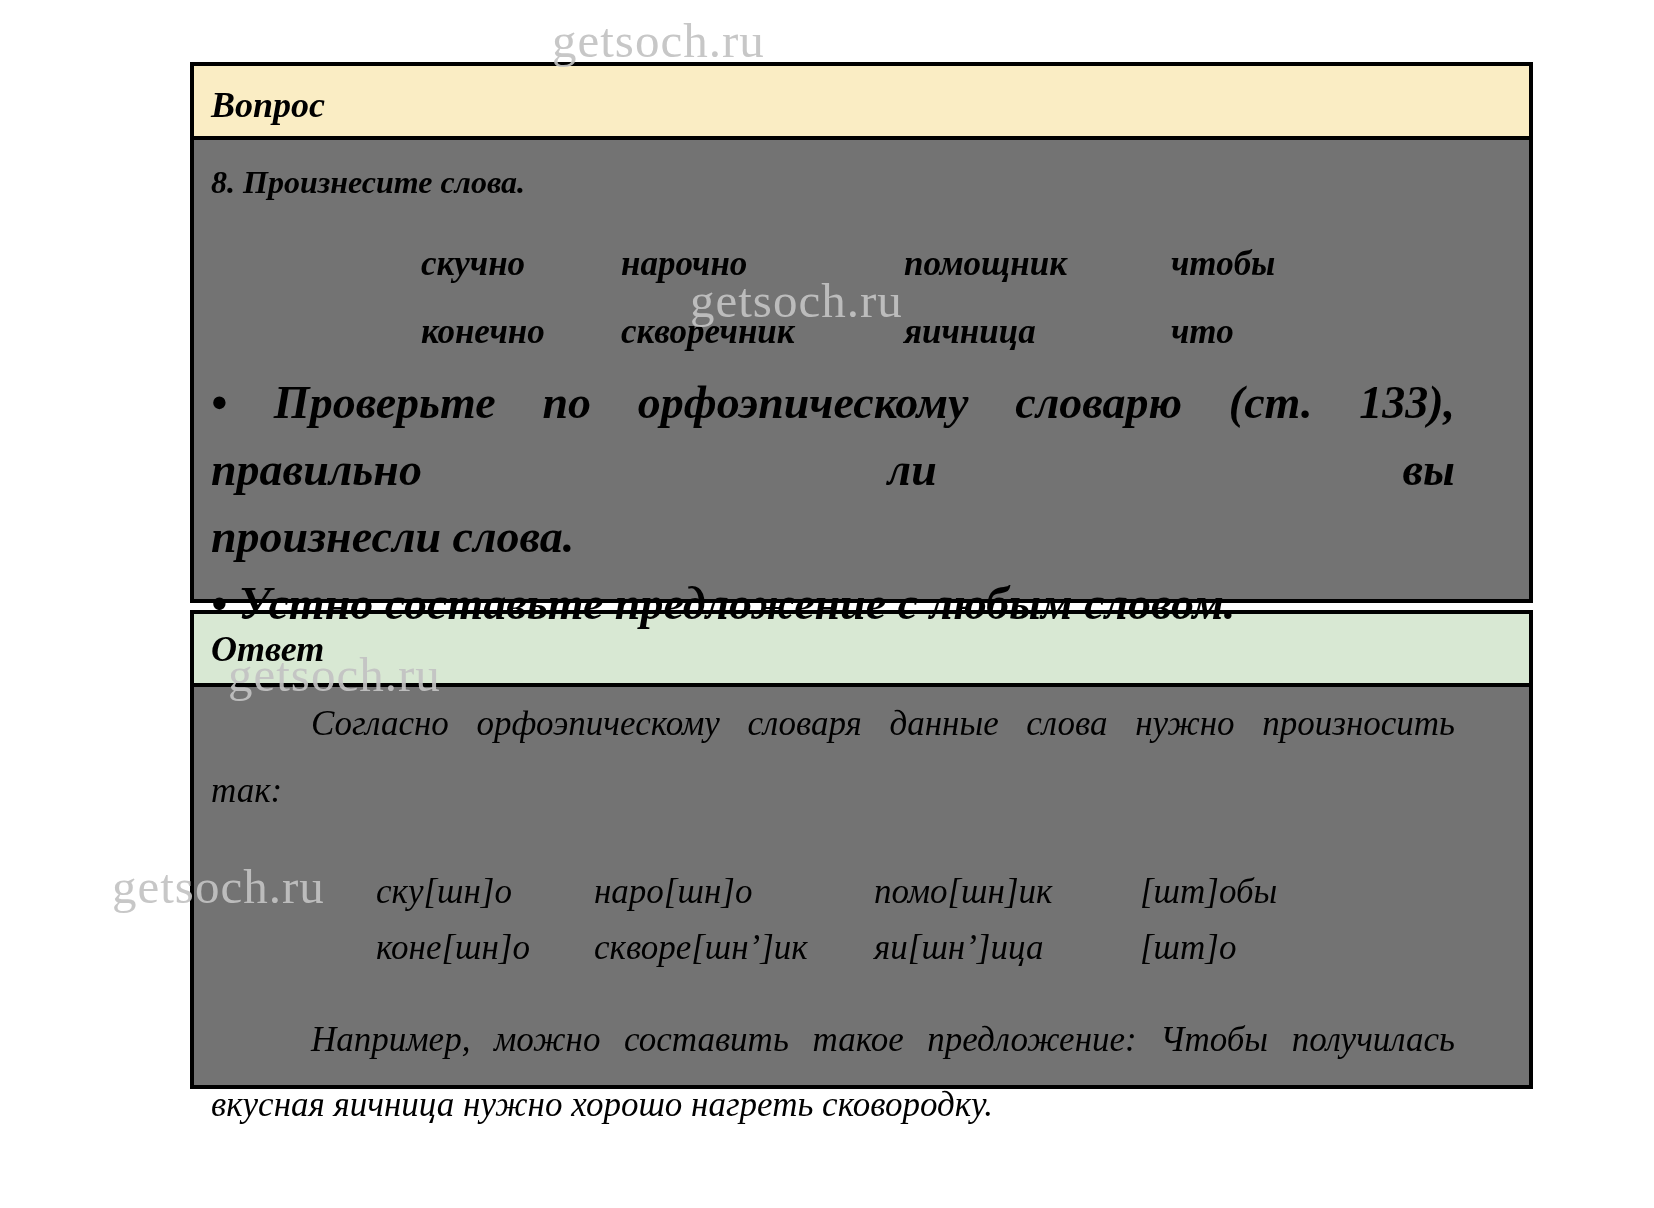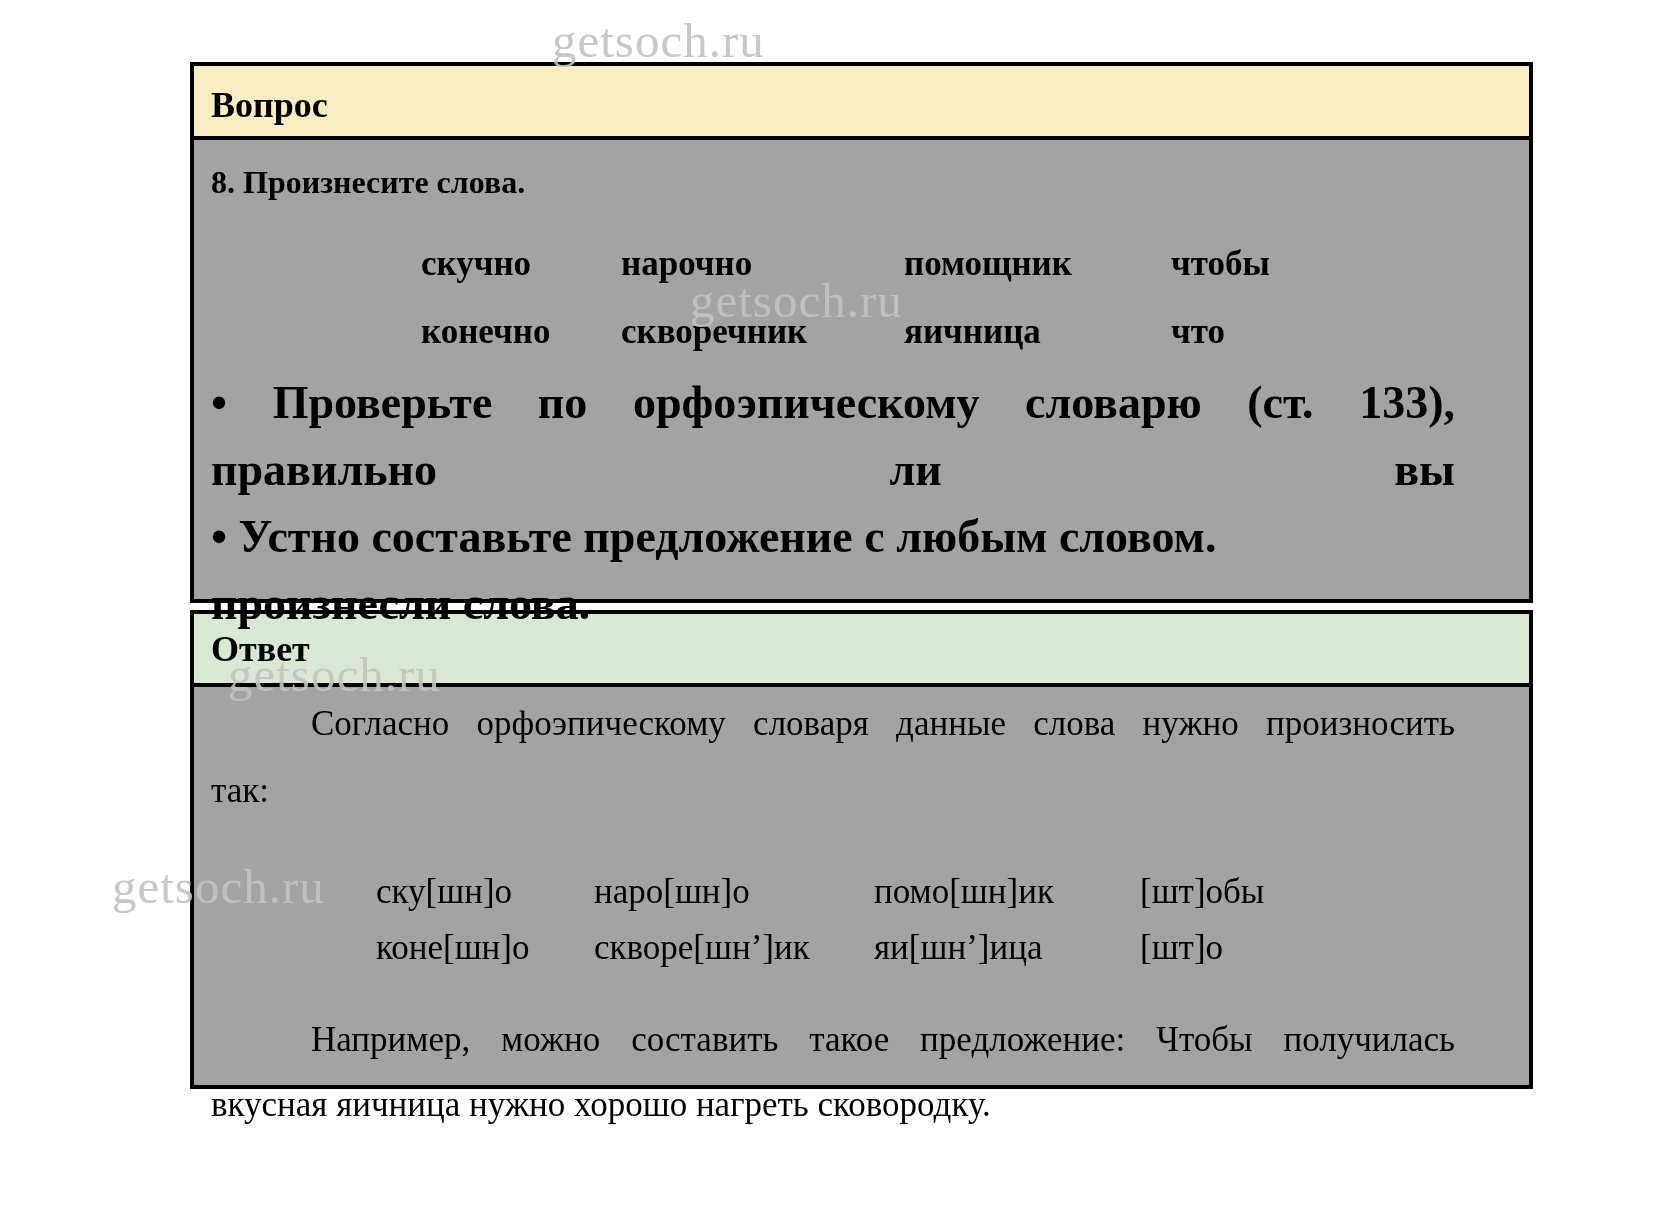--- a/index.html
+++ b/index.html
@@ -22,21 +22,21 @@
     font-size:49px;line-height:66px;color:var(--wm);
     letter-spacing:1px;white-space:nowrap;pointer-events:none;
     opacity:.92;
   }
   .wm1{left:552px;top:8px;}
   .wm2{left:690px;top:268px;}
   .wm3{left:112px;top:854px;}
   .wm4{left:228px;top:642px;}
 
   .doc{position:absolute;left:190px;top:62px;width:1343px;z-index:1;}
-  .section{border:4px solid var(--border);box-sizing:border-box;background:#a3a3a3;}
+  .section{border:4px solid var(--border);box-sizing:border-box;background:#737373;font-style:italic;}
   .q-section{height:541px;}
   .a-section{height:479px;margin-top:7px;}
   .band{
     height:70px;border-bottom:4px solid var(--border);
     display:flex;align-items:center;box-sizing:content-box;
     padding-left:17px;font-weight:bold;font-size:36px;
   }
   .q-band{background:var(--q-bg);padding-top:8px;height:62px;}
   .a-band{background:var(--a-bg);height:69px;}
 
@@ -89,22 +89,22 @@
         <span>помощник</span>
         <span>чтобы</span>
         <span>конечно</span>
         <span>скворечник</span>
         <span>яичница</span>
         <span>что</span>
       </div>
 
       <div class="bullets">
         <div class="line jl">• Проверьте по орфоэпическому словарю (ст. 133), правильно ли вы</div>
+        <div class="line">произнесли слова.</div>
         <div class="line">• Устно составьте предложение с любым словом.</div>
-        <div class="line">произнесли слова.</div>
       </div>
     </div>
   </div>
 
   <div class="section a-section">
     <div class="band a-band">
       <span>Ответ</span>
     </div>
     <div class="body-pad">
       <div class="a-par p1">

